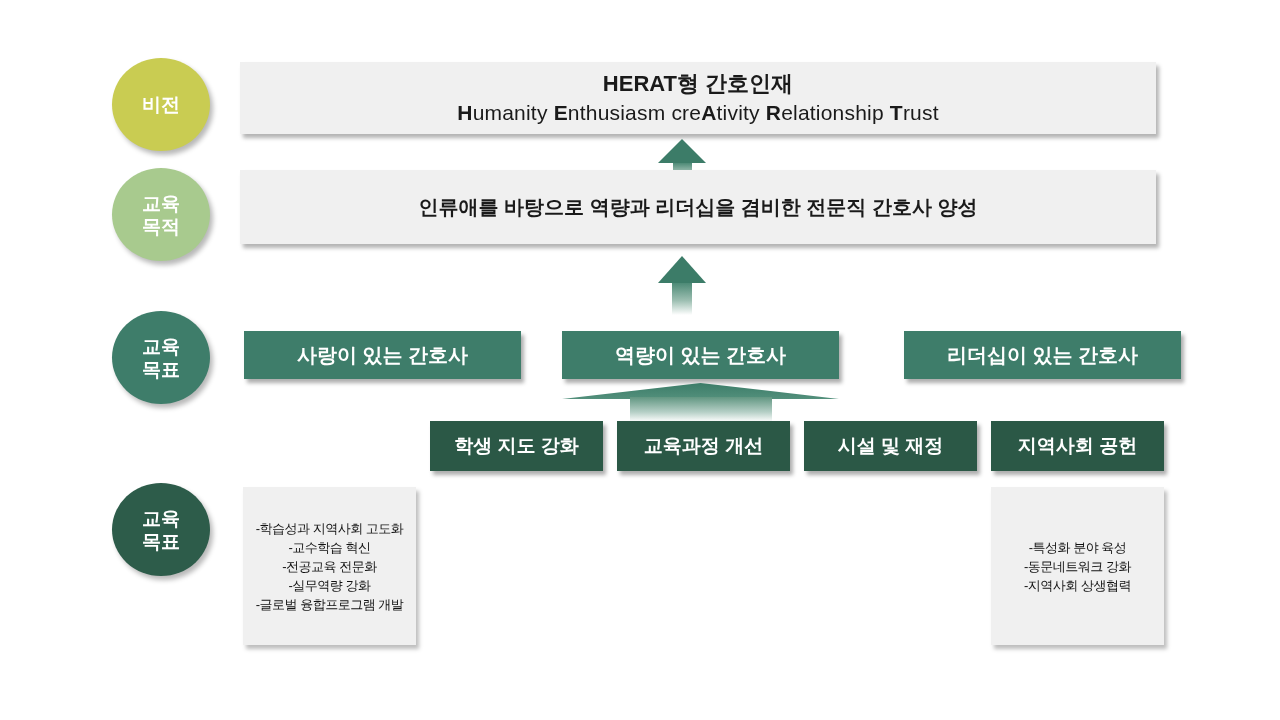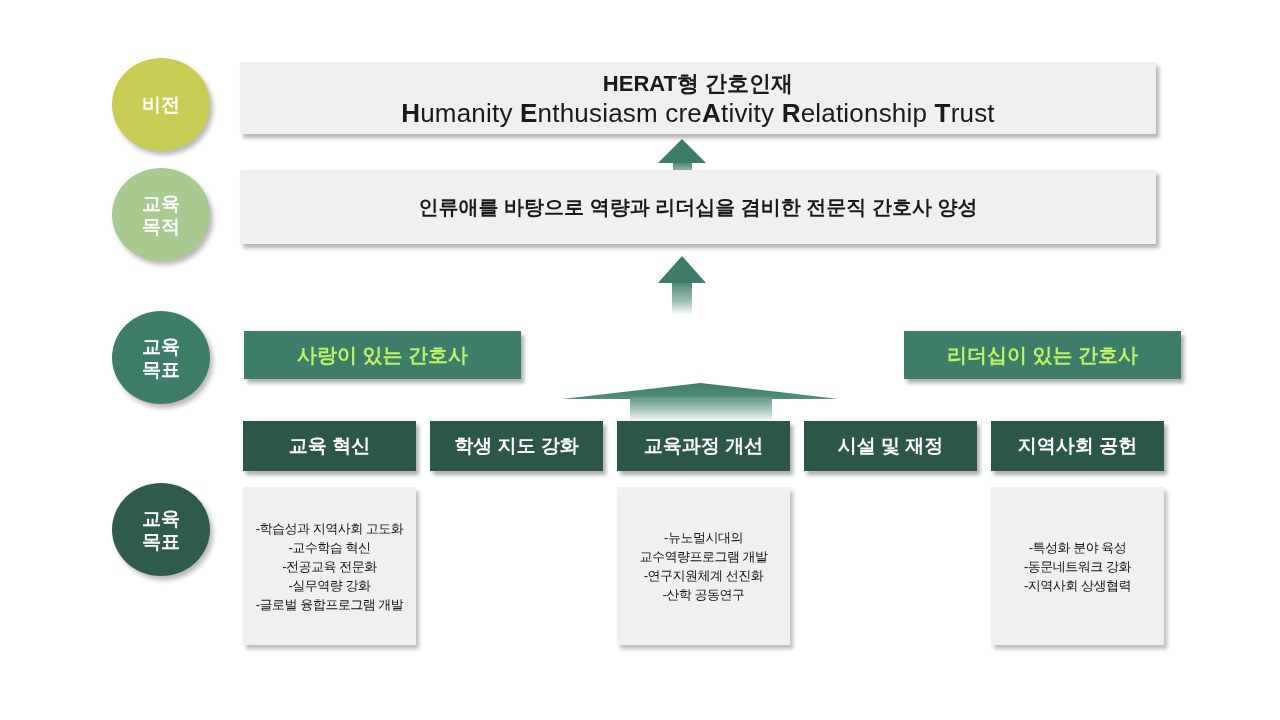--- a/index.html
+++ b/index.html
@@ -33,41 +33,41 @@
 
   
   .banner{
     position:absolute;left:240px;width:916px;background:var(--panel-bg);
     box-shadow:3px 4px 4px rgba(0,0,0,0.30);
     display:flex;flex-direction:column;align-items:center;justify-content:center;
   }
   .banner-vision{top:62px;height:72px;}
   .banner-purpose{top:170px;height:74px;}
   .banner-vision .title{font-size:22px;font-weight:700;line-height:30px;}
-  .banner-vision .subtitle{font-size:26px;font-weight:400;line-height:28px;letter-spacing:0.2px;}
+  .banner-vision .subtitle{font-size:21px;font-weight:400;line-height:28px;letter-spacing:0.2px;}
   .banner-purpose .purpose-text{font-size:20px;font-weight:700;}
 
   
   .up-arrow{position:absolute;width:48px;}
   .up-arrow .head{
     width:48px;height:0;border-left:24px solid transparent;border-right:24px solid transparent;
   }
   .arrow-1{left:658px;top:139px;}
   .arrow-1 .head{border-bottom:24px solid var(--arrow);}
   .arrow-1 .stem{margin:0 auto;width:19px;height:16px;
     background:linear-gradient(180deg,#4d8a76 0%,#9dbfb2 55%,rgba(255,255,255,0) 100%);}
   .arrow-2{left:658px;top:256px;}
   .arrow-2 .head{border-bottom:27px solid var(--arrow);}
   .arrow-2 .stem{margin:0 auto;width:20px;height:32px;
     background:linear-gradient(180deg,#4d8a76 0%,#9dbfb2 55%,rgba(255,255,255,0) 100%);}
 
   
   .goal-box{
     position:absolute;top:331px;width:277px;height:48px;background:var(--goal-box);
-    color:#bef264;font-size:20px;font-weight:700;
+    color:#ffffff;font-size:20px;font-weight:700;
     display:flex;align-items:center;justify-content:center;
     box-shadow:3px 4px 4px rgba(0,0,0,0.32);
   }
   .goal-1{left:244px;}
   .goal-2{left:562px;}
   .goal-3{left:904px;}
 
   
   .wide-arrow-head{
     position:absolute;left:562px;top:383px;width:277px;height:16px;
@@ -129,43 +129,37 @@
   <div class="banner banner-purpose">
     <div class="purpose-text">인류애를 바탕으로 역량과 리더십을 겸비한 전문직 간호사 양성</div>
   </div>
 
   <div class="up-arrow arrow-2">
     <div class="head"></div>
     <div class="stem"></div>
   </div>
 
   <div class="goal-box goal-1">사랑이 있는 간호사</div>
+  <div class="goal-box goal-2">역량이 있는 간호사</div>
   <div class="goal-box goal-3">리더십이 있는 간호사</div>
 
   <div class="wide-arrow-head"></div>
   <div class="wide-arrow-stem"></div>
 
-  <div class="col-header cx-1">교육 혁신</div>
   <div class="col-header cx-2">학생 지도 강화</div>
   <div class="col-header cx-3">교육과정 개선</div>
   <div class="col-header cx-4">시설 및 재정</div>
   <div class="col-header cx-5">지역사회 공헌</div>
 
   <div class="col-list cx-1">
       <div>-학습성과 지역사회 고도화</div>
       <div>-교수학습 혁신</div>
       <div>-전공교육 전문화</div>
       <div>-실무역량 강화</div>
       <div>-글로벌 융합프로그램 개발</div>
     </div>
-  <div class="col-list cx-3">
-      <div>-뉴노멀시대의</div>
-      <div>교수역량프로그램 개발</div>
-      <div>-연구지원체계 선진화</div>
-      <div>-산학 공동연구</div>
-    </div>
   <div class="col-list cx-5">
       <div>-특성화 분야 육성</div>
       <div>-동문네트워크 강화</div>
       <div>-지역사회 상생협력</div>
     </div>
 
 </div>
 
 </body></html>

